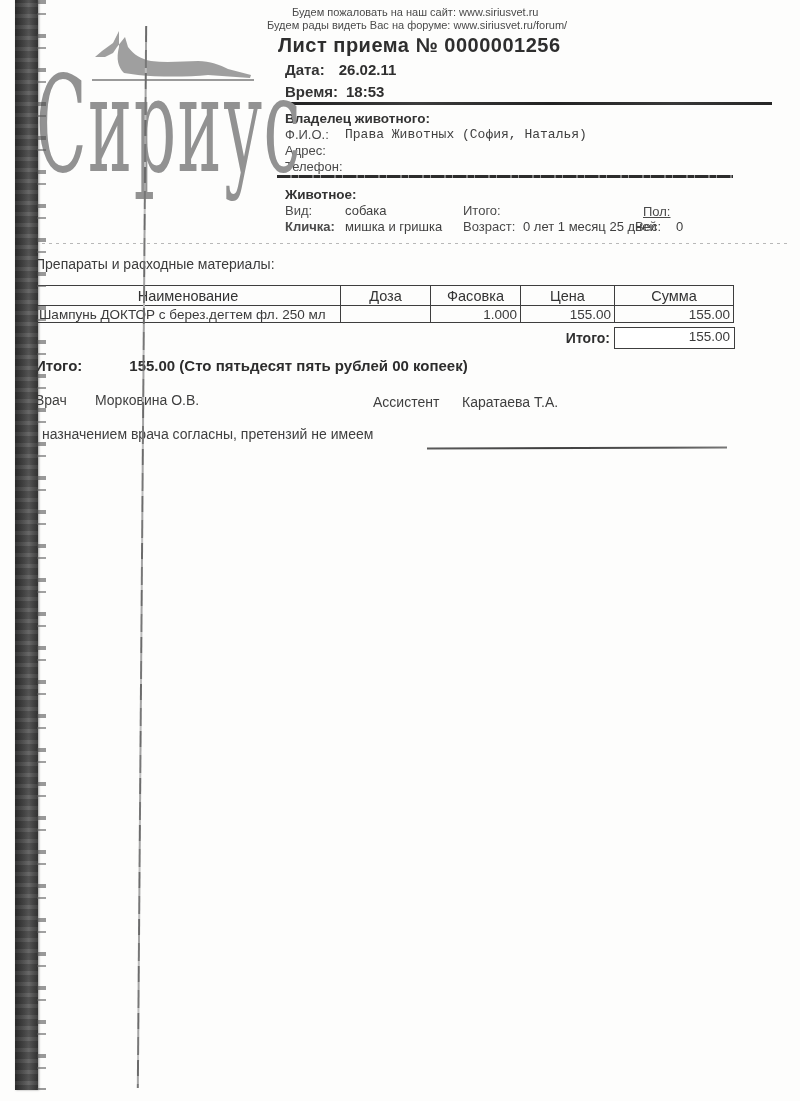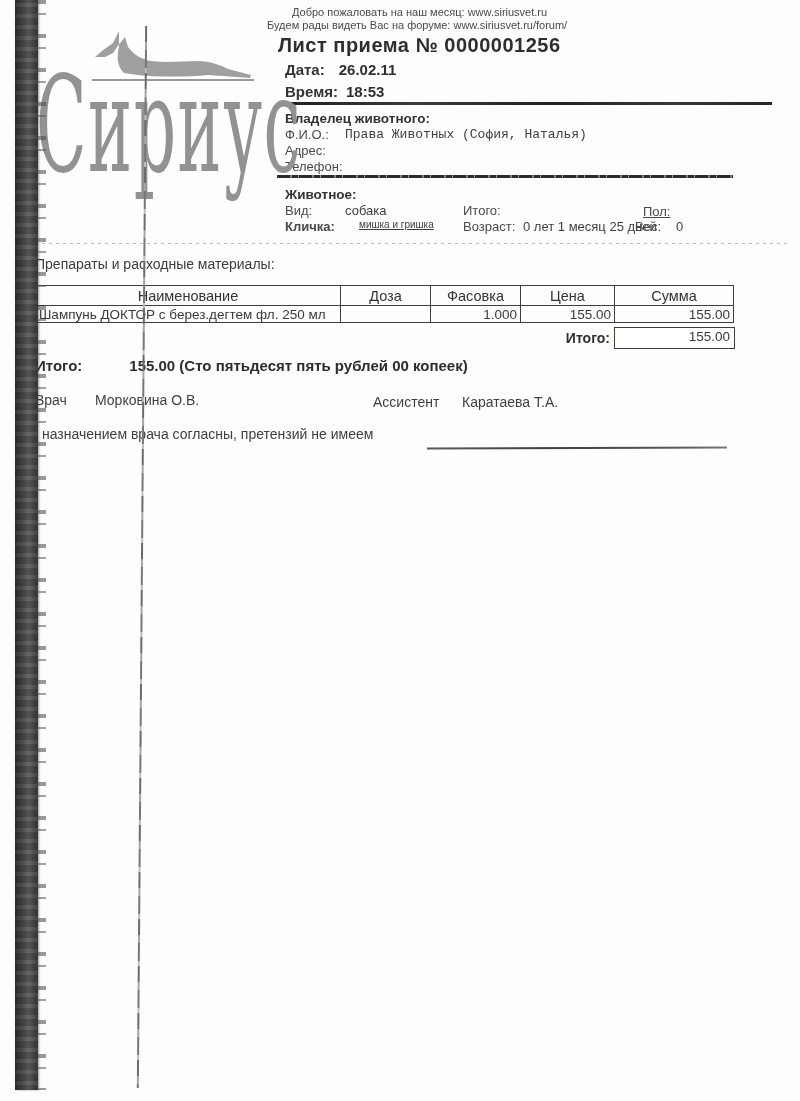--- a/index.html
+++ b/index.html
@@ -79,21 +79,21 @@
 
   
   .animal-title{ left:285px; top:187px; font-size:13.5px; }
   .an-vid-l { left:285px; top:203px; font-size:13px; color:#4a4a4a;}
   .an-vid-v { left:345px; top:203px; font-size:13px; }
   .an-por-l { left:463px; top:203px; font-size:13px; color:#4a4a4a;}
   .an-por-v { left:520px; top:203px; font-size:13px; }
   .an-pol-l { left:643px; top:204px; font-size:13px; color:#4a4a4a;text-decoration:underline;}
   .an-pol-v { left:680px; top:204px; font-size:13px; }
   .an-kli-l { left:285px; top:219px; font-size:13px; color:#4a4a4a;font-weight:bold;}
-  .an-kli-v { left:359px; top:219px; font-size:10px;text-decoration:underline; }
+  .an-kli-v { left:345px; top:219px; font-size:13px; }
   .an-voz-l { left:463px; top:219px; font-size:13px; color:#4a4a4a;}
   .an-voz-v { left:523px; top:219px; font-size:13px; }
   .an-ves-l { left:635px; top:219px; font-size:13px; color:#4a4a4a;}
   .an-ves-v { left:676px; top:219px; font-size:13px; }
 
   
   .items-title{ left:35px; top:256px; font-size:14px; color:#3c3c3c; }
   table.items{
     left:35px; top:285px; width:698px;
     border-collapse:collapse; table-layout:fixed;
@@ -152,21 +152,21 @@
       C80,33 96,31 110,31
       C122,31 132,35 140,39
       L163,45 L162,48
       L120,45
       C100,47 70,47 50,45
       L36,43
       C30,37 28,29 31,17 Z"></path>
     <path stroke="#9a9a9a" stroke-width="2" fill="none" d="M4,50 L166,50"></path>
   </svg>
 
-  <div class="abs site-line1">Добро пожаловать на наш месяц: www.siriusvet.ru</div>
+  <div class="abs site-line1">Будем пожаловать на наш сайт: www.siriusvet.ru</div>
   <div class="abs site-line2">Будем рады видеть Вас на  форуме: www.siriusvet.ru/forum/</div>
   <div class="abs doc-title">Лист приема № 0000001256</div>
 
   <div class="abs date-row">
     <span class="lbl">Дата:</span><span class="val">26.02.11</span>
   </div>
   <div class="abs time-row">
     <span class="lbl">Время:</span><span class="val">18:53</span>
   </div>
   <div class="abs rule-solid"></div>

